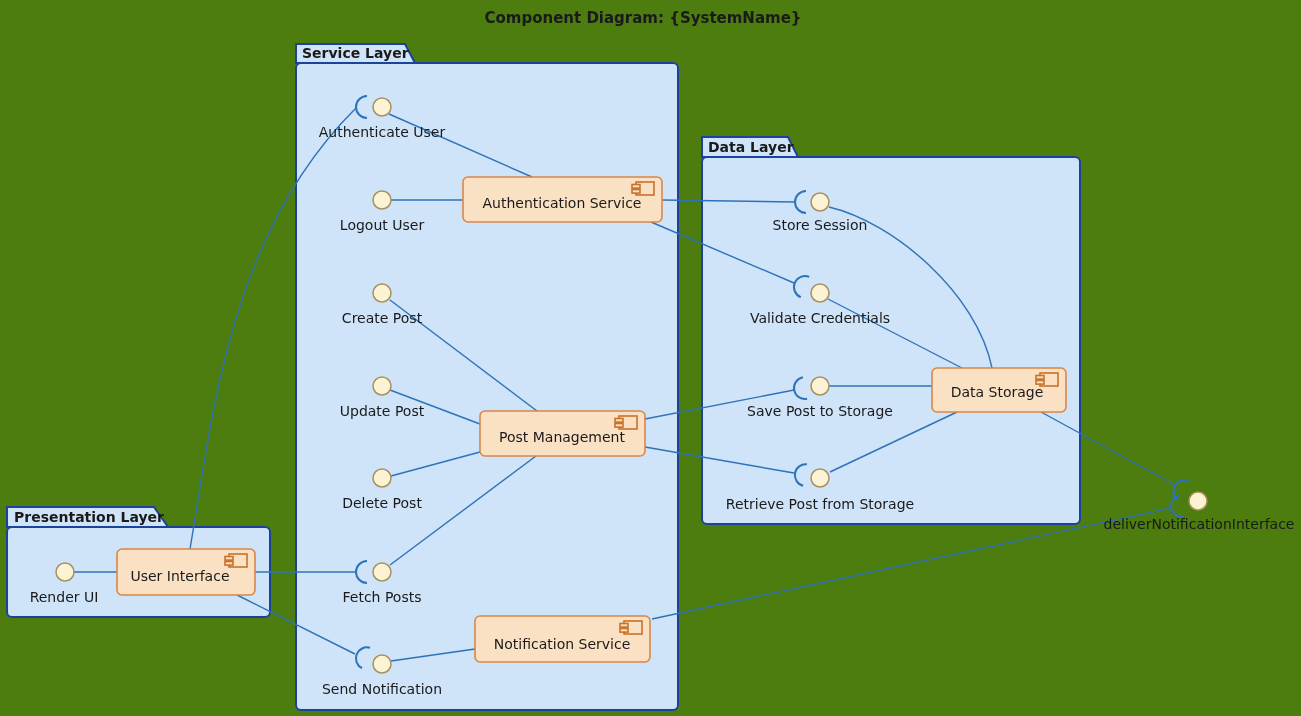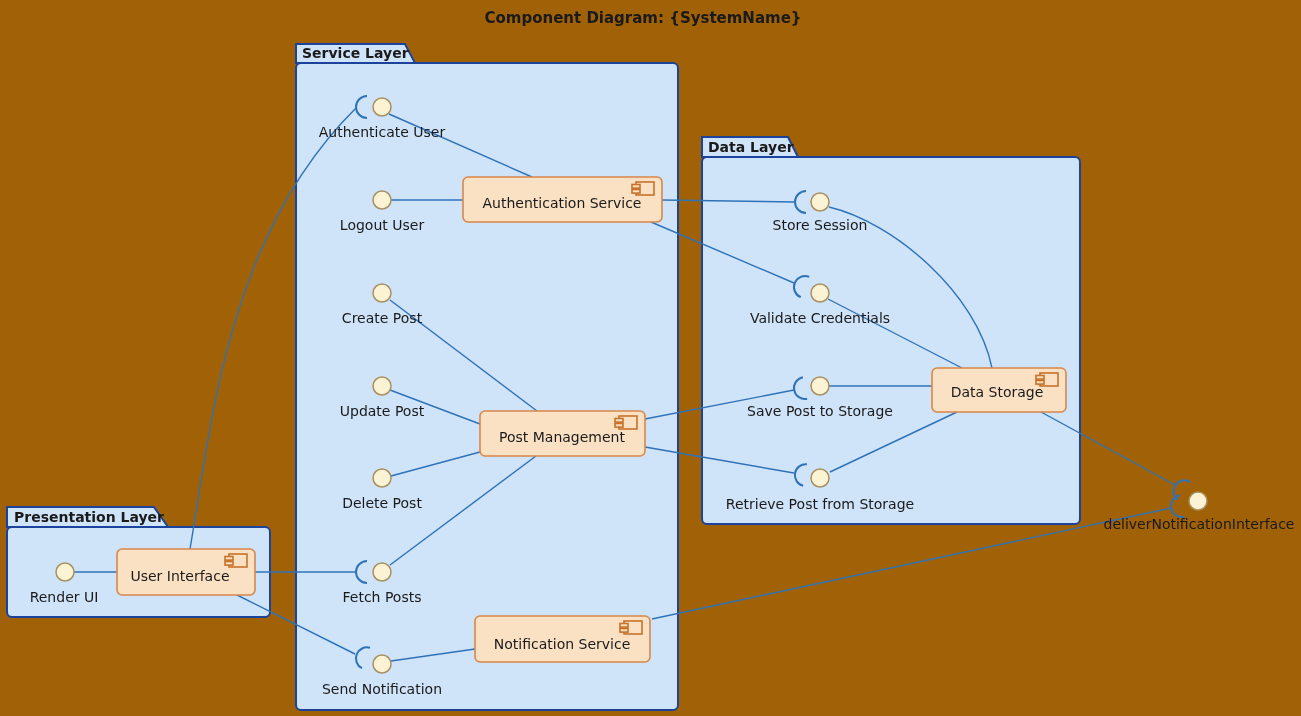--- a/index.html
+++ b/index.html
@@ -1,16 +1,16 @@
 <!DOCTYPE html>
 <html><head>
 <meta charset="utf-8">
 <style>
   html,body{margin:0;padding:0;background:#ffffff;}
-  .stage{position:relative;width:1301px;height:716px;background:#a16207;overflow:hidden;
+  .stage{position:relative;width:1301px;height:716px;background:#4d7c0f;overflow:hidden;
          font-family:"DejaVu Sans","Liberation Sans",sans-serif;}
   svg text{font-family:"DejaVu Sans","Liberation Sans",sans-serif;fill:#1a1a1a;}
   .pkg-body{fill:#CFE3F9;stroke:#1C439C;stroke-width:2;}
   .pkg-tab{fill:#CFE3F9;stroke:#1C439C;stroke-width:2;}
   .pkg-label{font-size:14px;font-weight:bold;}
   .comp-box{fill:#FBE1C3;stroke:#D9874A;stroke-width:1.6;}
   .comp-label{font-size:14px;text-anchor:middle;}
   .comp-icon{fill:#FBE1C3;stroke:#C8722A;stroke-width:1.6;}
   .iface-circle{fill:#FCF3D4;stroke:#A89060;stroke-width:1.5;}
   .iface-label{font-size:14px;text-anchor:middle;}

